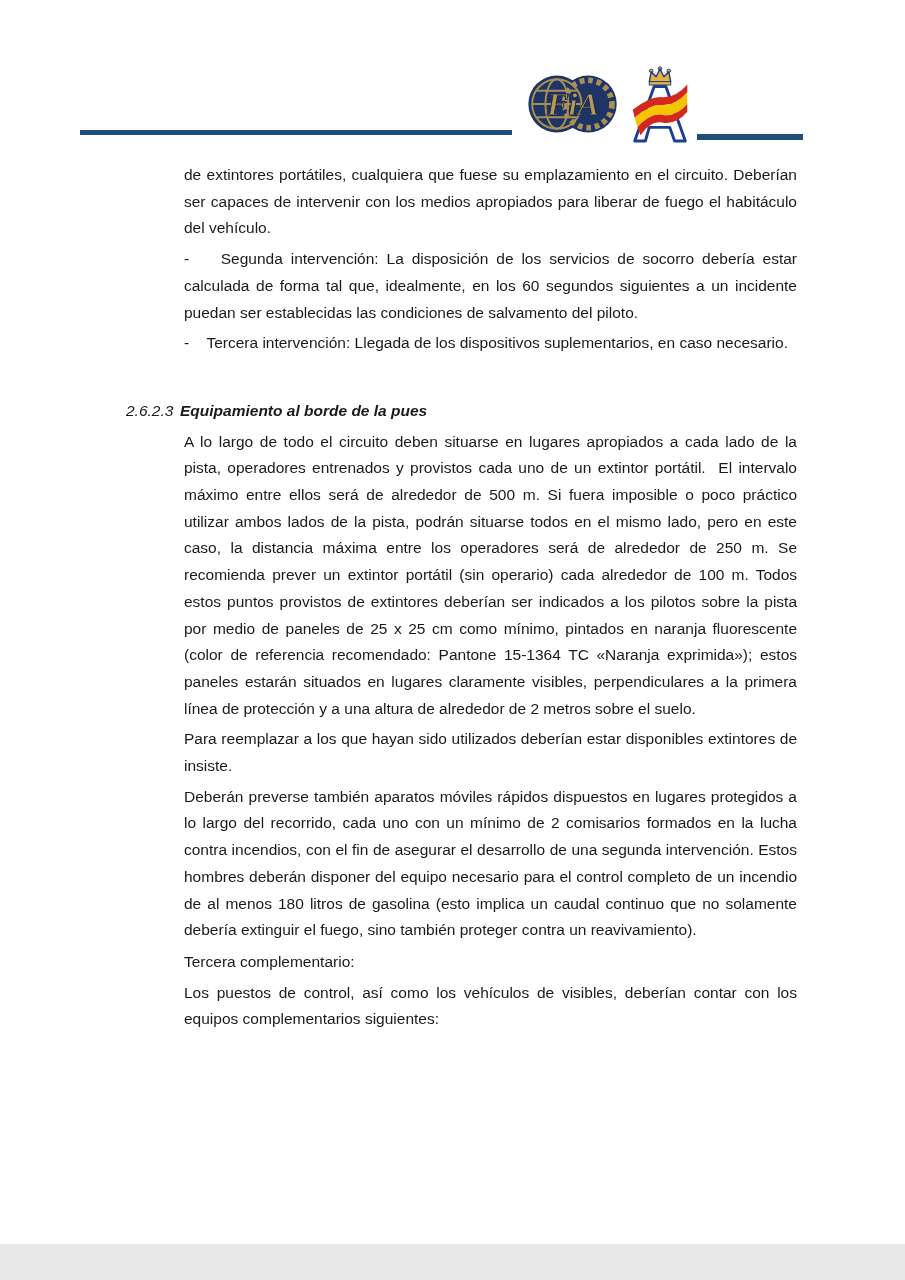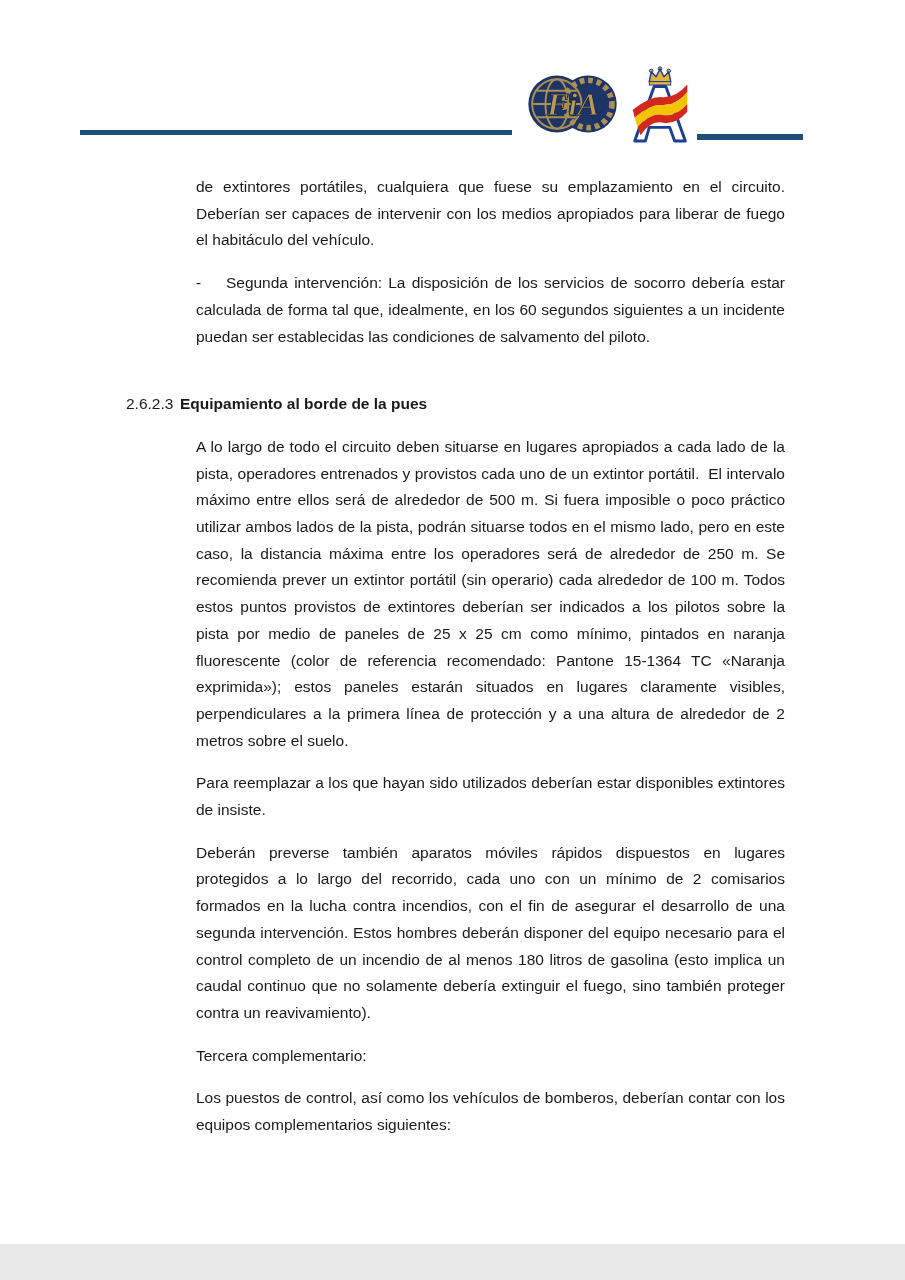--- a/index.html
+++ b/index.html
@@ -20,27 +20,28 @@
   .logo { position:absolute; }
   .logo-fia   { left:527px; top:66px; }
   .logo-rfeda { left:623px; top:65px; }
 
   .content {
     position:absolute;
     left:180px; top:158px; width:621px;
     font-size:15.5px; line-height:26.7px;
     text-align:justify;
   }
-  .content p { margin:16px; }
+  .content p { margin:4px; }
   .section-heading {
     position:relative;
     margin:41px 0 0 0;
     font-size:15.5px; line-height:26.7px;
     font-weight:bold;
     text-align:left;
+    font-style:italic;
   }
   .section-number {
     position:absolute; left:-54px; top:0;
     font-weight:normal;
   }
   .para-gap { margin-top:5px !important; }
 </style>
 </head>
 <body>
 
@@ -78,28 +79,29 @@
         <circle cx="47" cy="6" r="1.8" fill="#e3b33a" stroke="#1c3f94" stroke-width="1"></circle>
         <path d="M27 17 L49 17 L47 7 L42 12 L38 4 L34 12 L29 7 Z" fill="#e3b33a" stroke="#1c3f94" stroke-width="1.5" stroke-linejoin="round"></path>
         <rect x="27" y="17" width="22" height="3.5" fill="#e3b33a" stroke="#1c3f94" stroke-width="1"></rect>
       </g>
     </svg>
   </div>
 
   <div class="content">
     <p>de extintores portátiles, cualquiera que fuese su emplazamiento en el circuito. Deberían ser capaces de intervenir con los medios apropiados para liberar de fuego el habitáculo del vehículo.</p>
     <p>-&nbsp;&nbsp;&nbsp;&nbsp;Segunda intervención: La disposición de los servicios de socorro debería estar calculada de forma tal que, idealmente, en los 60 segundos siguientes a un incidente puedan ser establecidas las condiciones de salvamento del piloto.</p>
+    <p>-&nbsp;&nbsp;&nbsp;&nbsp;Tercera intervención: Llegada de los dispositivos suplementarios, en caso necesario.</p>
 
     <h3 class="section-heading">
       <span class="section-number">2.6.2.3</span>
       <span>Equipamiento al borde de la pues</span>
     </h3>
 
     <p>A lo largo de todo el circuito deben situarse en lugares apropiados a cada lado de la pista, operadores entrenados y provistos cada uno de un extintor portátil.&nbsp; El intervalo máximo entre ellos será de alrededor de 500 m. Si fuera imposible o poco práctico utilizar ambos lados de la pista, podrán situarse todos en el mismo lado, pero en este caso, la distancia máxima entre los operadores será de alrededor de 250 m. Se recomienda prever un extintor portátil (sin operario) cada alrededor de 100 m. Todos estos puntos provistos de extintores deberían ser indicados a los pilotos sobre la pista por medio de paneles de 25 x 25 cm como mínimo, pintados en naranja fluorescente (color de referencia recomendado: Pantone 15-1364 TC «Naranja exprimida»); estos paneles estarán situados en lugares claramente visibles, perpendiculares a la primera línea de protección y a una altura de alrededor de 2 metros sobre el suelo.</p>
     <p>Para reemplazar a los que hayan sido utilizados deberían estar disponibles extintores de insiste.</p>
     <p>Deberán preverse también aparatos móviles rápidos dispuestos en lugares protegidos a lo largo del recorrido, cada uno con un mínimo de 2 comisarios formados en la lucha contra incendios, con el fin de asegurar el desarrollo de una segunda intervención. Estos hombres deberán disponer del equipo necesario para el control completo de un incendio de al menos 180 litros de gasolina (esto implica un caudal continuo que no solamente debería extinguir el fuego, sino también proteger contra un reavivamiento).</p>
     <p class="para-gap">Tercera complementario:</p>
-    <p>Los puestos de control, así como los vehículos de bomberos, deberían contar con los equipos complementarios siguientes:</p>
+    <p>Los puestos de control, así como los vehículos de visibles, deberían contar con los equipos complementarios siguientes:</p>
   </div>
 
   <div class="rule rule-footer"></div>
 
 </div>
 
 </body></html>

